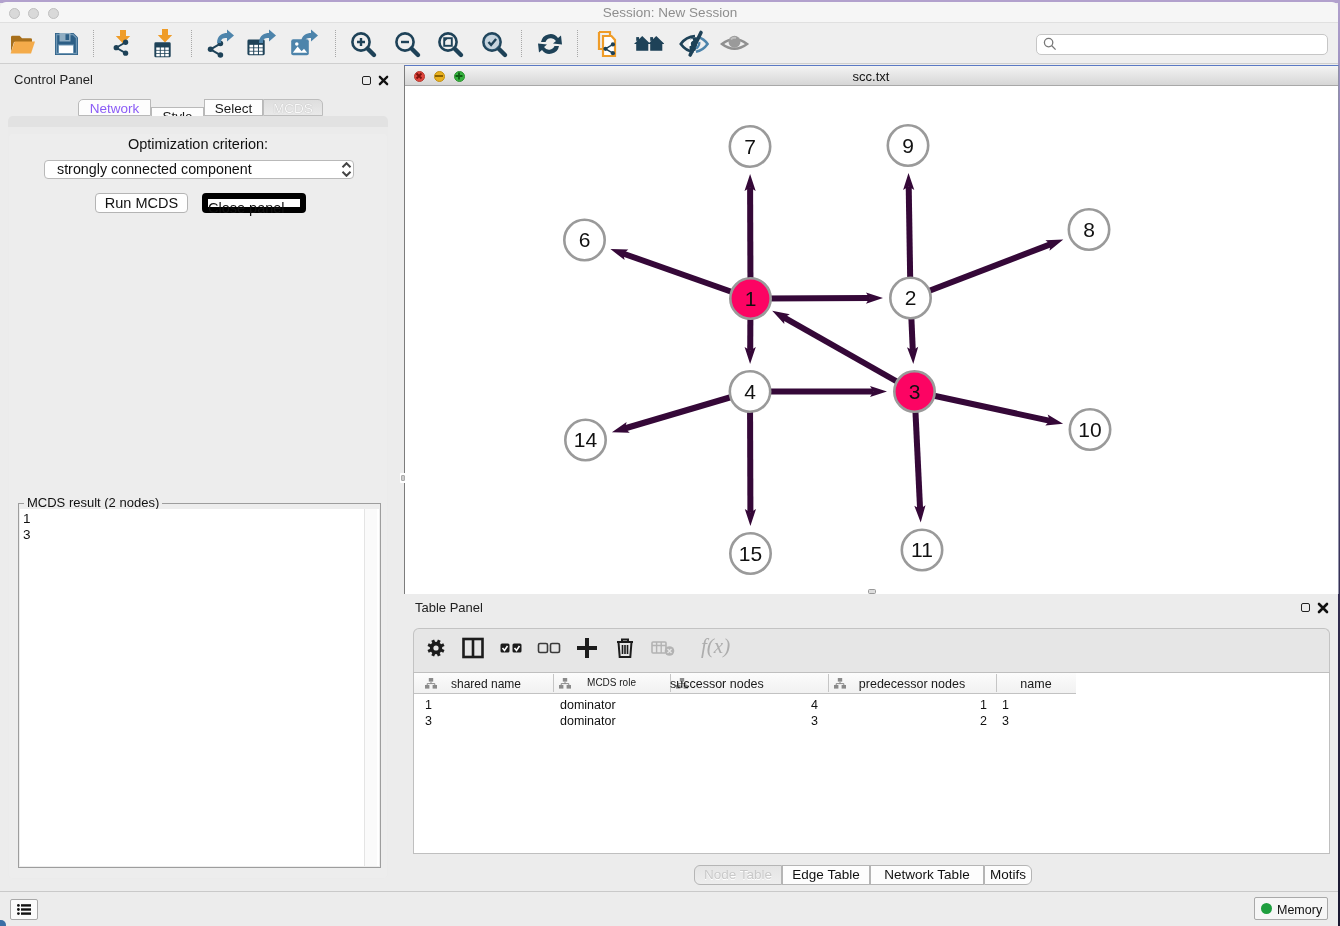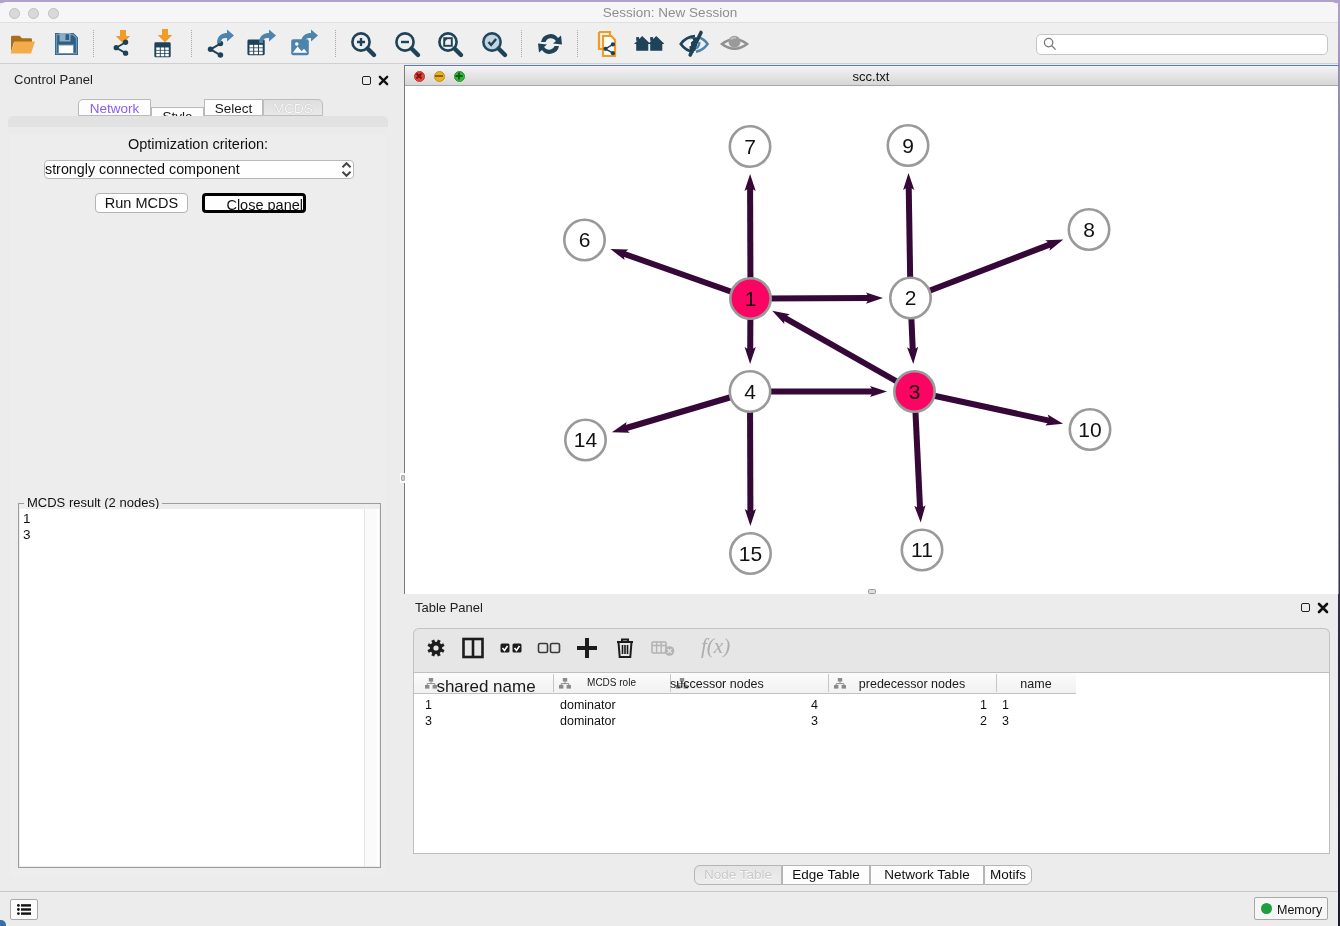--- a/index.html
+++ b/index.html
@@ -168,26 +168,26 @@
   </svg>
 <div class="abs" style="left:78px;top:98.5px;width:245px;height:17.5px;"></div>
 <div class="abs" style="left:78px;top:98.5px;width:73px;height:17.5px;background:#fdfdfd;border:1px solid #b9b9b9;border-radius:5px 0 0 0;color:#8b5cf6;font-size:13.5px;text-align:center;line-height:17px;">Network</div>
 <div class="abs" style="left:151px;top:107px;width:53px;height:17.5px;background:#fdfdfd;border:1px solid #b9b9b9;border-radius:0;color:#1a1a1a;font-size:13.5px;text-align:center;line-height:17px;">Style</div>
 <div class="abs" style="left:204px;top:98.5px;width:59px;height:17.5px;background:#fdfdfd;border:1px solid #b9b9b9;border-radius:0;color:#1a1a1a;font-size:13.5px;text-align:center;line-height:17px;">Select</div>
 <div class="abs" style="left:263px;top:98.5px;width:60px;height:17.5px;background:linear-gradient(#dedede,#e9e9e9);border:1px solid #bdbdbd;border-radius:0 5px 0 0;color:#fafafa;text-shadow:0 0 1px #9b9b9b;font-size:13.5px;text-align:center;line-height:17px;">MCDS</div>
 <div class="abs" style="left:8px;top:116px;width:380px;height:763px;background:#ebebeb;border-radius:5px;"></div>
 <div class="abs" style="left:8px;top:116px;width:380px;height:11px;background:#e2e2e2;border-radius:5px 5px 0 0;"></div>
 <div class="abs" style="left:9px;top:134px;width:378px;height:744px;background:#ededed;border-radius:4px;"></div>
 <div class="abs" style="left:0;top:136px;width:396px;text-align:center;font-size:14.5px;color:#111;">Optimization criterion:</div>
-<div class="abs" style="left:44px;top:159.5px;width:310px;height:19px;background:#fff;border:1px solid #b9b9b9;border-radius:4px;font-size:14.3px;color:#111;line-height:17.5px;">strongly connected component</div>
+<div class="abs" style="left:44px;top:159.5px;width:310px;height:19px;background:#fff;border:1px solid #b9b9b9;border-radius:4px;font-size:14.3px;color:#111;line-height:17.5px;padding-left:12px;">strongly connected component</div>
 <svg class="abs" style="left:340px;top:161.5px" width="13" height="15" viewBox="0 0 13 15">
     <path d="M2.5 5.2 L6.5 1.2 L10.5 5.2 M2.5 9.8 L6.5 13.8 L10.5 9.8" stroke="#444" stroke-width="2" fill="none"></path>
   </svg>
 <div class="abs" style="left:95px;top:192.5px;width:93px;height:20px;background:#fefefe;border:1px solid #b4b4b4;border-radius:4px;font-size:14.5px;color:#111;text-align:center;line-height:18.5px;">Run MCDS</div>
-<div class="abs" style="left:202px;top:192.5px;width:104px;height:20px;background:#fefefe;border:3px solid #000000;border-radius:4px;font-size:14.5px;color:#111;text-align:right;line-height:18.5px;">Close panel</div>
+<div class="abs" style="left:202px;top:192.5px;width:104px;height:20px;background:#fefefe;border:6px solid #000000;border-radius:4px;font-size:14.5px;color:#111;text-align:left;line-height:18.5px;">Close panel</div>
 <div class="abs" style="left:18px;top:503px;width:363px;height:365px;border:1px solid #9d9d9d;"></div>
 <div class="abs" style="left:24px;top:495px;background:#ededed;padding:0 3px;font-size:13px;color:#111;">MCDS result (2 nodes)</div>
 <div class="abs" style="left:20px;top:509px;width:359px;height:357px;background:#fff;"></div>
 <div class="abs" style="left:364px;top:509px;width:13px;height:357px;background:#fafafa;border-left:1px solid #e4e4e4;"></div>
 <div class="abs" style="left:23px;top:511px;font-size:13.5px;color:#111;line-height:16px;">1<br>3</div>
 <div class="abs" style="left:403.5px;top:64.5px;width:935px;height:529px;border-top:1.5px solid #5b79c4;border-left:1.5px solid #7c7c7c;border-right:1px solid #9090a8;background:#fff;"></div>
 <div class="abs" style="left:404.5px;top:65.5px;width:933px;height:20.5px;background:linear-gradient(#f4f4f4,#d6d6d6);border-bottom:1px solid #a8a8a8;"></div>
 <div class="abs" style="left:413.5px;top:70.5px;width:11px;height:11px;border-radius:50%;background:#e2453e;border:1px solid #b33a31;"></div>
 <div class="abs" style="left:433.5px;top:70.5px;width:11px;height:11px;border-radius:50%;background:#e9b11f;border:1px solid #c29010;"></div>
 <div class="abs" style="left:453.5px;top:70.5px;width:11px;height:11px;border-radius:50%;background:#36b33f;border:1px solid #2a9130;"></div>
@@ -317,21 +317,21 @@
 <div class="abs" style="left:687px;top:634px;font-size:21px;color:#adadad;font-family:'Liberation Serif',serif;font-style:italic;margin-left:14px;">f(x)</div>
 <div class="abs" style="left:414px;top:672.5px;width:662px;height:21px;background:linear-gradient(#fcfcfc,#f1f1f1);border-bottom:1px solid #c2c2c2;"></div>
 <svg class="abs" style="left:425px;top:678px" width="12" height="11" viewBox="0 0 12 11">
     <g fill="#8a8a8a">
       <rect x="3.8" y="0" width="4.4" height="3.6"></rect>
       <rect x="0" y="7" width="4.4" height="3.6"></rect>
       <rect x="7.6" y="7" width="4.4" height="3.6"></rect>
       <path d="M6 3.6 v2 M2.2 7 v-1.4 h7.6 V7" stroke="#8a8a8a" stroke-width="1" fill="none"></path>
     </g>
   </svg>
-<div class="abs" style="left:419px;top:677px;width:134px;text-align:center;font-size:17px;color:#1a1a1a;">shared name</div>
+<div class="abs" style="left:419px;top:677px;width:134px;text-align:center;font-size:12px;color:#1a1a1a;">shared name</div>
 <div class="abs" style="left:553px;top:674px;width:1px;height:18px;background:#c6c6c6;"></div>
 <svg class="abs" style="left:559px;top:678px" width="12" height="11" viewBox="0 0 12 11">
     <g fill="#8a8a8a">
       <rect x="3.8" y="0" width="4.4" height="3.6"></rect>
       <rect x="0" y="7" width="4.4" height="3.6"></rect>
       <rect x="7.6" y="7" width="4.4" height="3.6"></rect>
       <path d="M6 3.6 v2 M2.2 7 v-1.4 h7.6 V7" stroke="#8a8a8a" stroke-width="1" fill="none"></path>
     </g>
   </svg>
 <div class="abs" style="left:553px;top:677px;width:117px;text-align:center;font-size:10px;color:#1a1a1a;">MCDS role</div>

